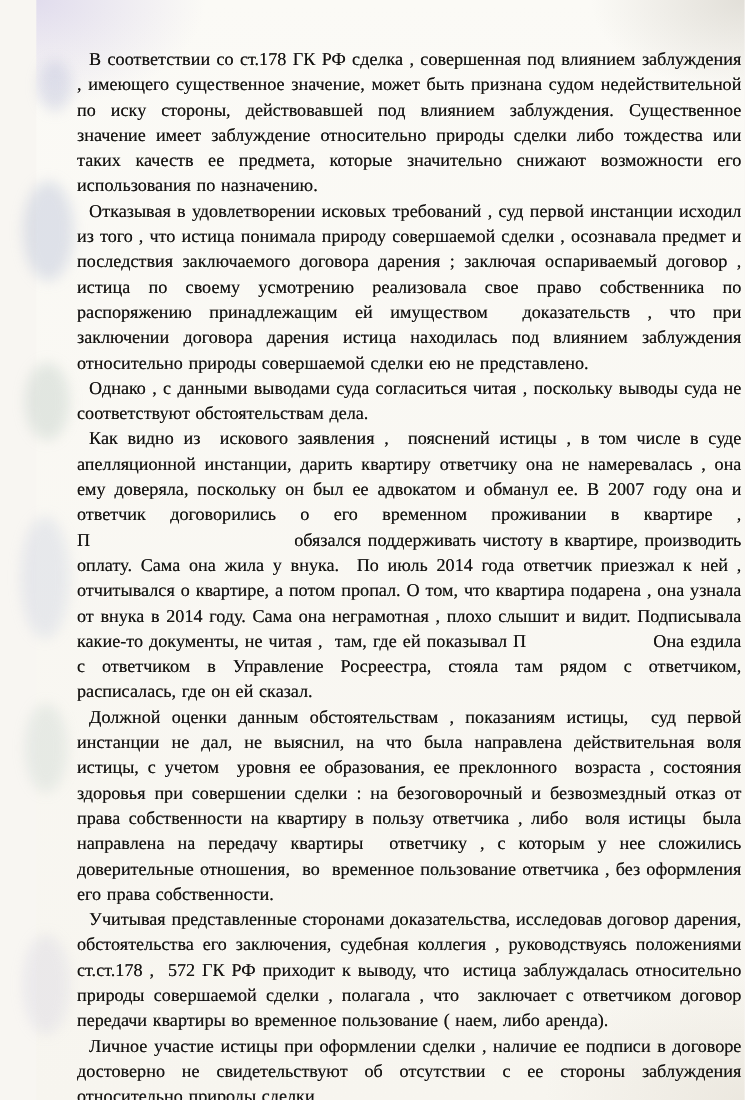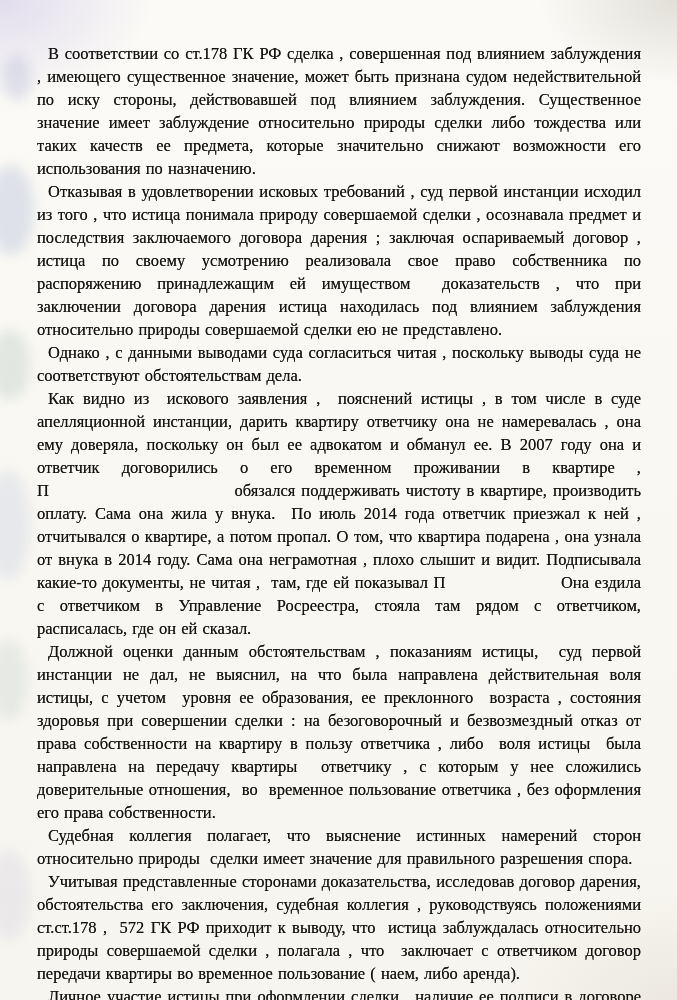--- a/index.html
+++ b/index.html
@@ -15,20 +15,21 @@
     font-family: "Liberation Serif", "DejaVu Serif", serif;
   }
   .page {
     position: absolute;
     inset: 0;
     background:
       radial-gradient(220px 140px at 0% 0%, rgba(186,176,224,0.40), rgba(186,176,224,0) 70%),
       radial-gradient(200px 120px at 100% 0%, rgba(205,201,192,0.55), rgba(205,201,192,0) 70%),
       radial-gradient(260px 160px at 100% 100%, rgba(222,216,204,0.45), rgba(222,216,204,0) 70%),
       linear-gradient(#fbfaf6, #f7f5ef);
+    margin-left: 33px;
   }
   
   .artifact {
     position: absolute;
     border-radius: 50%;
     filter: blur(6px);
     pointer-events: none;
   }
   .a1 { left: -12px; top: 165px; width: 46px; height: 90px;  background: rgba(150,165,200,0.28); }
   .a2 { left: -10px; top: 330px; width: 40px; height: 70px;  background: rgba(140,170,160,0.22); }
@@ -64,18 +65,17 @@
   <div class="artifact a4"></div>
   <div class="artifact a5"></div>
   <div class="artifact a6"></div>
 
   <div class="text-block">
     <p>В соответствии со ст.178 ГК РФ сделка , совершенная под влиянием заблуждения , имеющего существенное значение, может быть признана судом недействительной по иску стороны, действовавшей под влиянием заблуждения. Существенное значение имеет заблуждение относительно природы сделки либо тождества или таких качеств ее предмета, которые значительно снижают возможности его использования по назначению.</p>
     <p>Отказывая в удовлетворении исковых требований , суд первой инстанции исходил из того , что истица понимала природу совершаемой сделки , осознавала предмет и последствия заключаемого договора дарения ; заключая оспариваемый договор , истица по своему усмотрению реализовала свое право собственника по распоряжению принадлежащим ей имуществом &nbsp;доказательств , что при заключении договора дарения истица находилась под влиянием заблуждения относительно природы совершаемой сделки ею не представлено.</p>
     <p>Однако , с данными выводами суда согласиться читая , поскольку выводы суда не соответствуют обстоятельствам дела.</p>
     <p>Как видно из &nbsp;искового заявления , &nbsp;пояснений истицы , в том числе в суде апелляционной инстанции, дарить квартиру ответчику она не намеревалась , она ему доверяла, поскольку он был ее адвокатом и обманул ее. В 2007 году она и ответчик договорились о его временном проживании в квартире , П&nbsp;&nbsp;&nbsp;&nbsp;&nbsp;&nbsp;&nbsp;&nbsp;&nbsp;&nbsp;&nbsp;&nbsp;&nbsp;&nbsp;&nbsp;&nbsp;&nbsp;&nbsp;&nbsp;&nbsp;&nbsp;&nbsp;&nbsp;&nbsp;&nbsp;&nbsp;&nbsp;&nbsp;&nbsp;&nbsp; обязался поддерживать чистоту в квартире, производить оплату. Сама она жила у внука. &nbsp;По июль 2014 года ответчик приезжал к ней , отчитывался о квартире, а потом пропал. О том, что квартира подарена , она узнала от внука в 2014 году. Сама она неграмотная , плохо слышит и видит. Подписывала какие-то документы, не читая , &nbsp;там, где ей показывал П&nbsp;&nbsp;&nbsp;&nbsp;&nbsp;&nbsp;&nbsp;&nbsp;&nbsp;&nbsp;&nbsp;&nbsp;&nbsp;&nbsp;&nbsp;&nbsp;&nbsp;&nbsp;&nbsp;&nbsp; Она ездила с ответчиком в Управление Росреестра, стояла там рядом с ответчиком, расписалась, где он ей сказал.</p>
     <p>Должной оценки данным обстоятельствам , показаниям истицы, &nbsp;суд первой инстанции не дал, не выяснил, на что была направлена действительная воля истицы, с учетом &nbsp;уровня ее образования, ее преклонного &nbsp;возраста , состояния здоровья при совершении сделки : на безоговорочный и безвозмездный отказ от права собственности на квартиру в пользу ответчика , либо &nbsp;воля истицы &nbsp;была направлена на передачу квартиры &nbsp;ответчику , с которым у нее сложились доверительные отношения, &nbsp;во &nbsp;временное пользование ответчика , без оформления его права собственности.</p>
-    <p>Судебная коллегия полагает, что выяснение истинных намерений сторон относительно природы &nbsp;сделки имеет значение для правильного разрешения спора.</p>
     <p>Учитывая представленные сторонами доказательства, исследовав договор дарения, обстоятельства его заключения, судебная коллегия , руководствуясь положениями ст.ст.178 , &nbsp;572 ГК РФ приходит к выводу, что &nbsp;истица заблуждалась относительно природы совершаемой сделки , полагала , что &nbsp;заключает с ответчиком договор передачи квартиры во временное пользование ( наем, либо аренда).</p>
     <p>Личное участие истицы при оформлении сделки , наличие ее подписи в договоре достоверно не свидетельствуют об отсутствии с ее стороны заблуждения относительно природы сделки.</p>
 
   </div>
 </main>
 
 </body></html>

